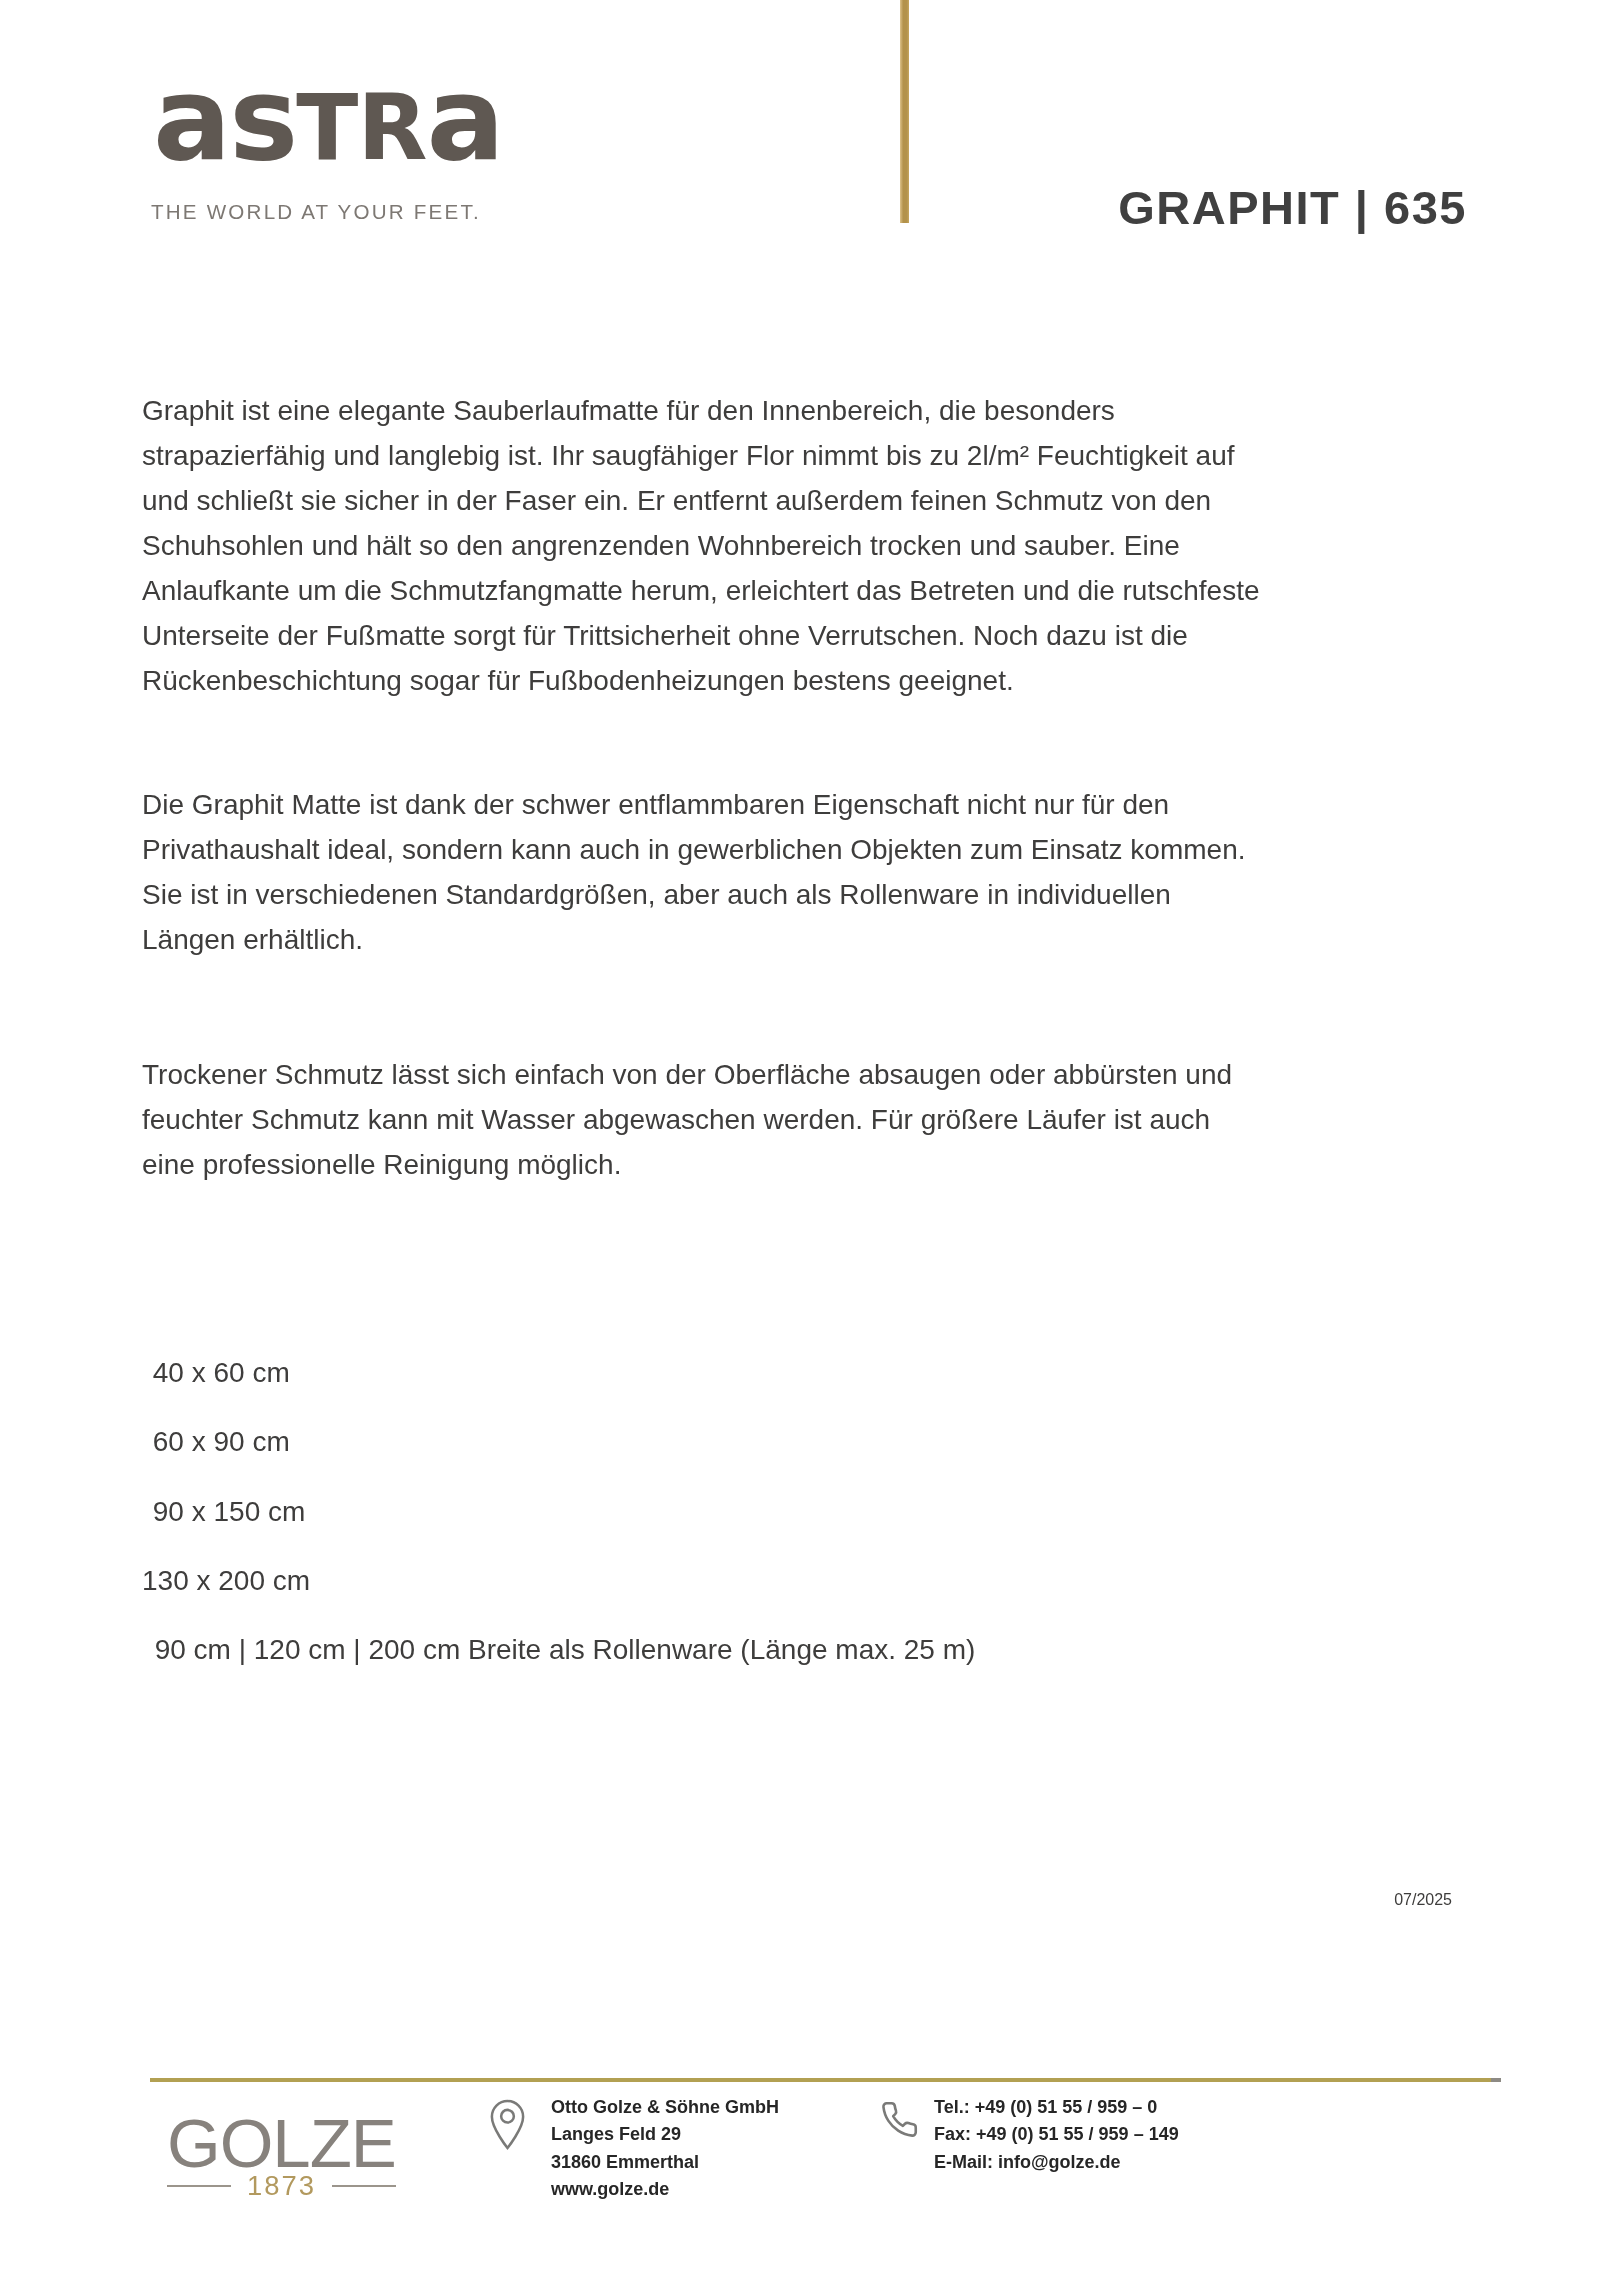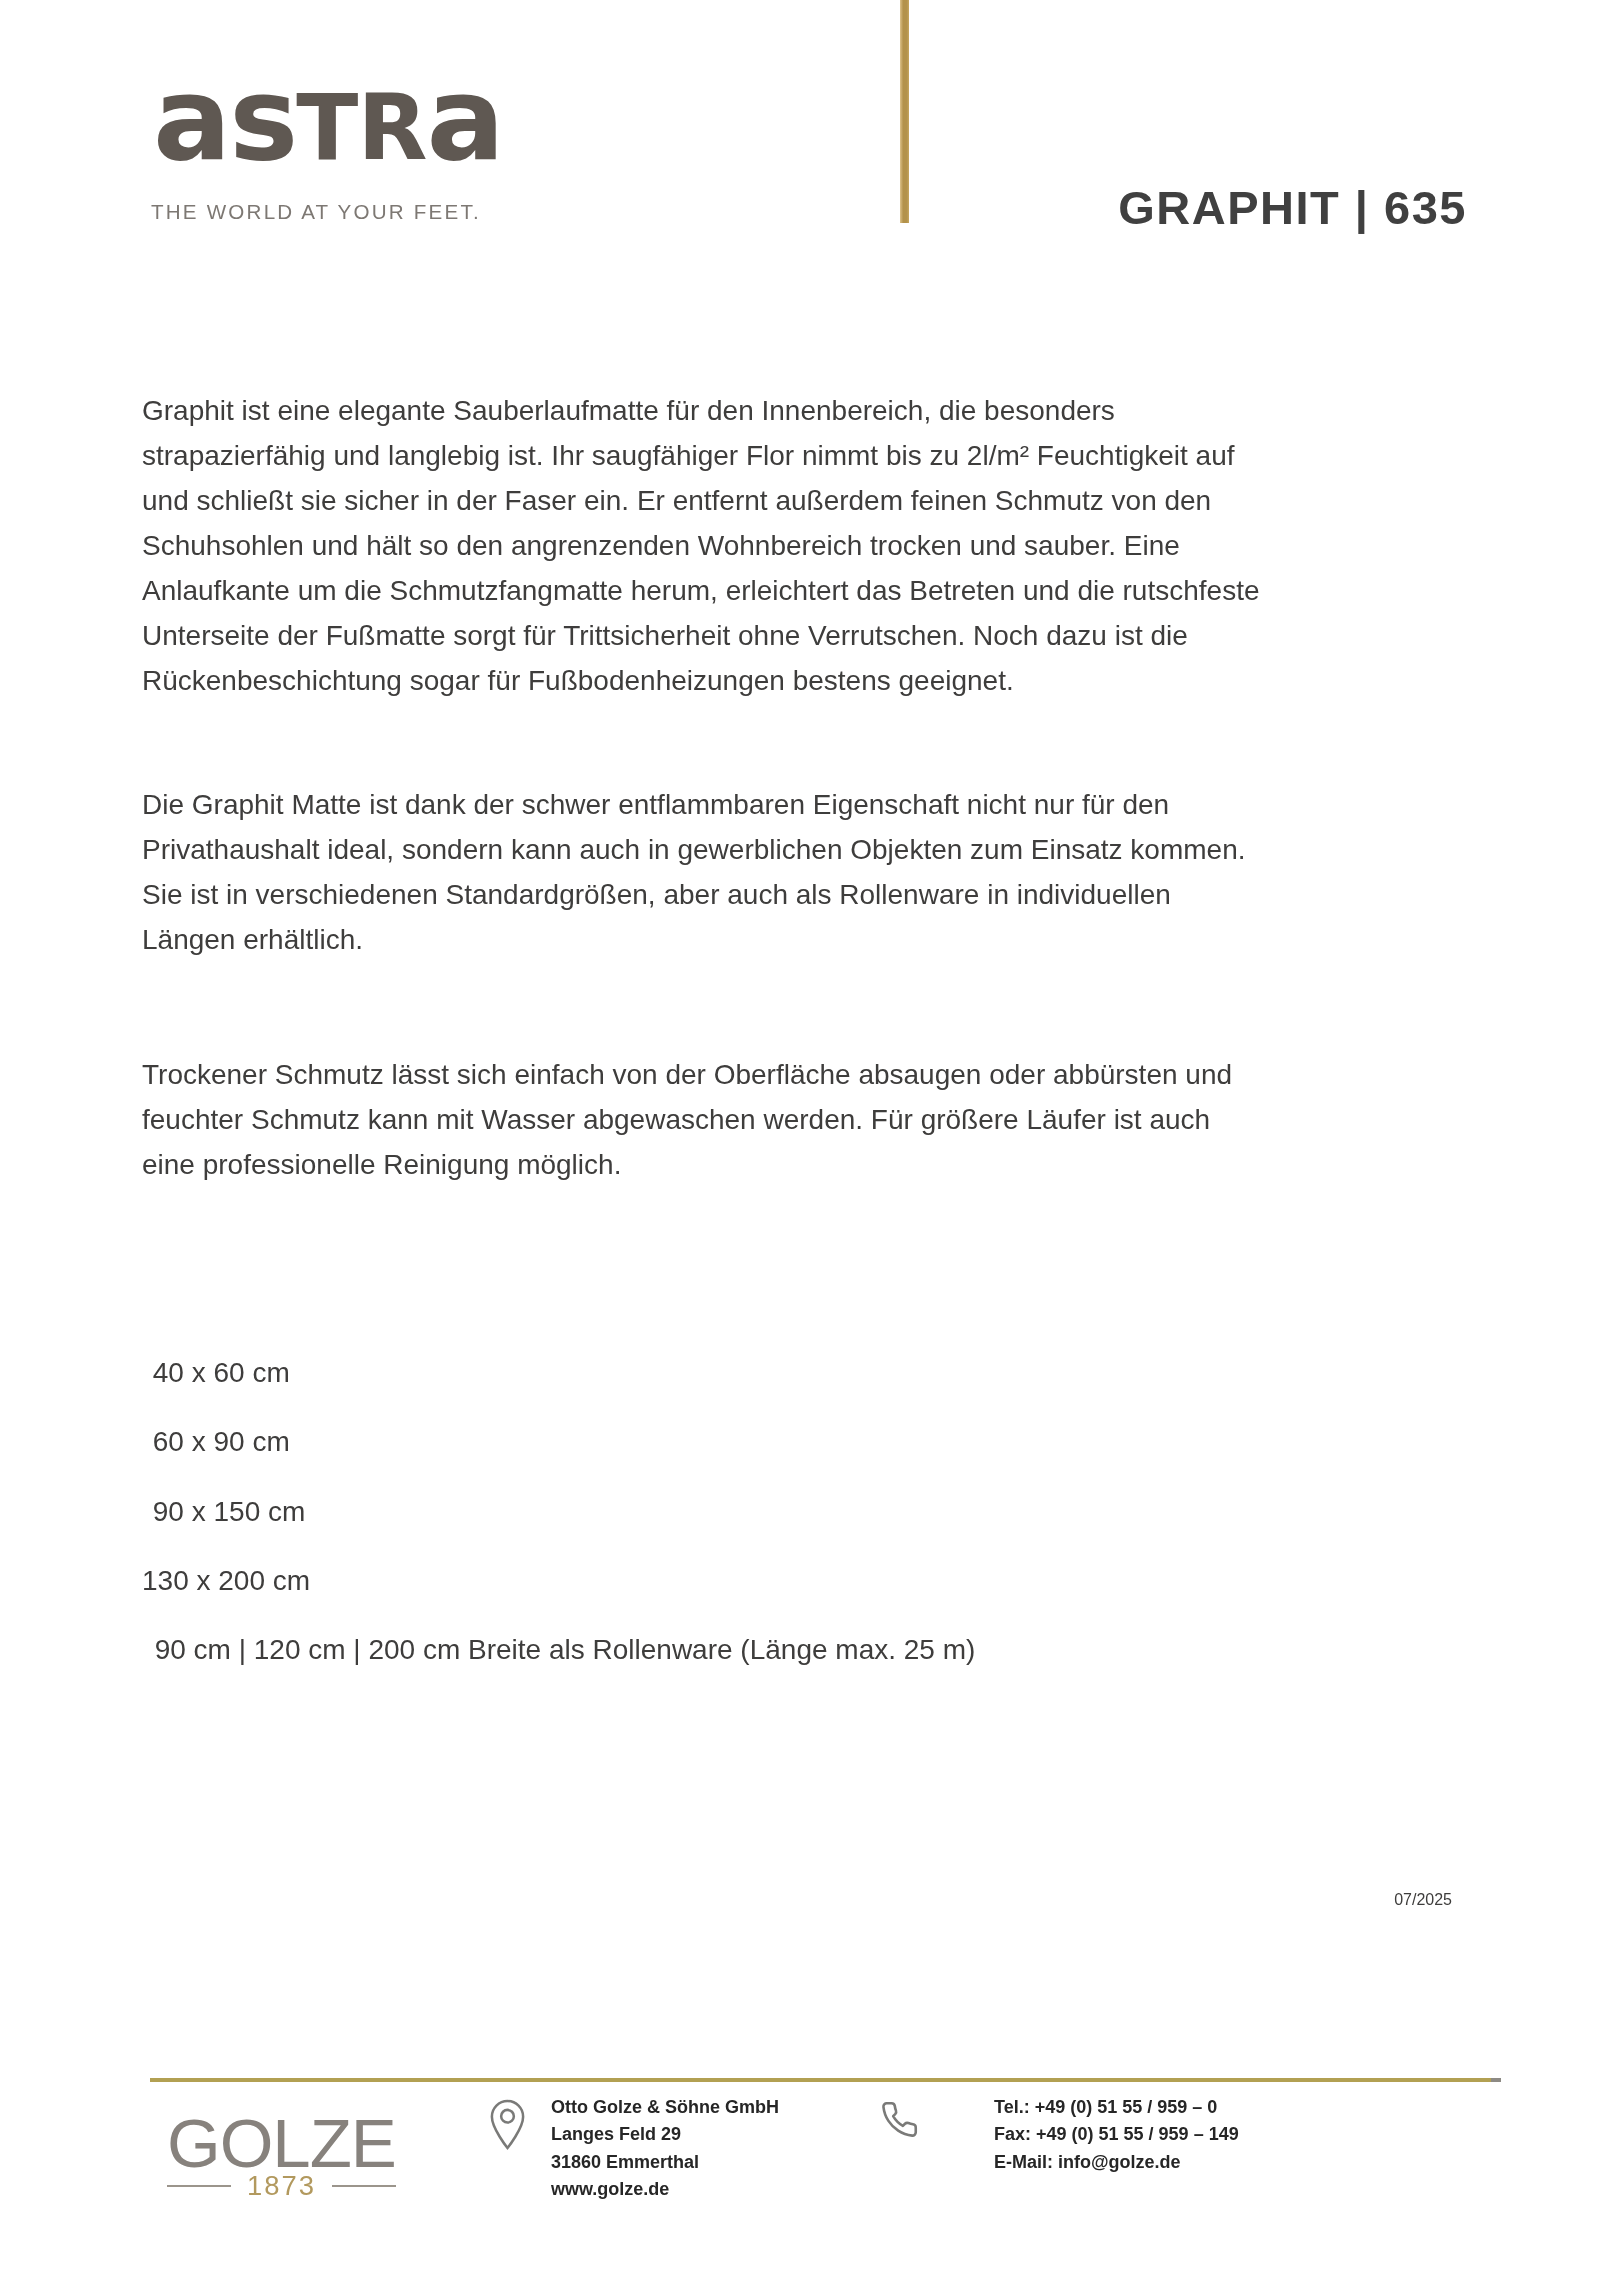--- a/index.html
+++ b/index.html
@@ -75,21 +75,21 @@
     font-size:27.4px;letter-spacing:2px;color:#b2995e;white-space:nowrap;
   }
   .pin-icon{position:absolute;left:487px;top:2099px;}
   .phone-icon{position:absolute;left:880px;top:2100px;}
   .footer-col{
     position:absolute;top:2094px;
     font-size:18px;font-weight:bold;line-height:27.4px;
     color:#262626;white-space:nowrap;
   }
   .address-col{left:551px;}
-  .contact-col{left:994px;}
+  .contact-col{left:934px;}
 </style>
 </head>
 <body>
 
 <div class="page">
 
   <div class="gold-vline"></div>
 
   <div class="brand"><span class="b-lg">as</span><span class="b-sm">TR</span><span class="b-lg">a</span></div>
 

